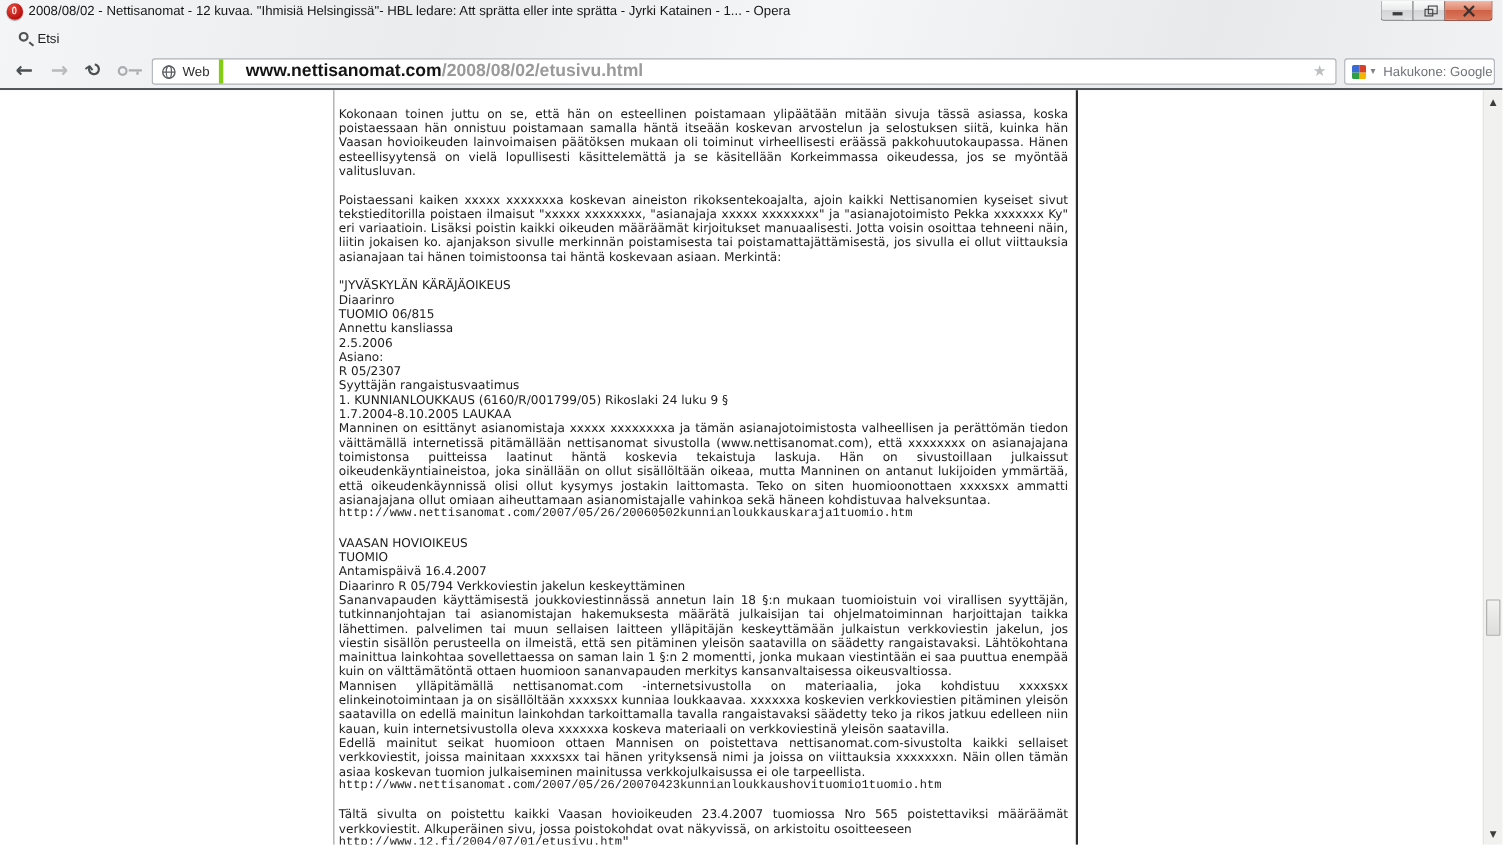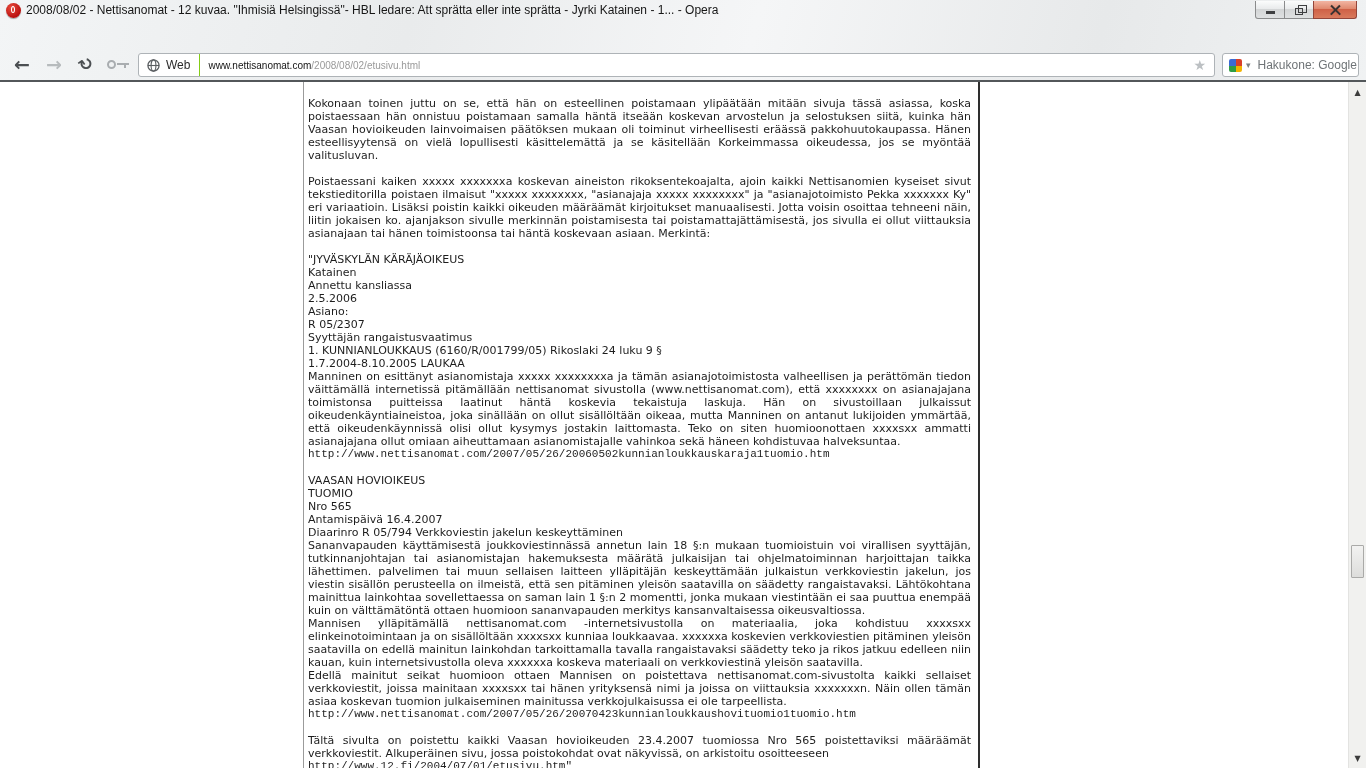--- a/index.html
+++ b/index.html
@@ -53,24 +53,24 @@
   .forward { left:40px; width:28px; font-size:19px; font-weight:bold; color:#b7bbbd; }
   .reload  { left:72px; width:28px; font-size:17px; font-weight:bold; color:#4b4f52; transform:rotate(-35deg); }
   .wand    { left:102px; width:30px; }
   .keyicon { position:relative; width:9px; height:9px; border:2.5px solid #a9adb0; border-radius:50%; margin-right:12px; }
   .keyicon::after { content:""; position:absolute; left:8px; top:1px; width:12px; height:2.5px; background:#a9adb0; }
   .keyicon::before { content:""; position:absolute; left:15px; top:3px; width:2.5px; height:3px; background:#a9adb0; }
 
   .addressfield { position:absolute; left:138px; top:5px; width:1077px; height:24px; background:#fff;
                   border:1px solid #aeb3b7; border-radius:3px; display:flex; align-items:center; }
   .webbadge { display:flex; align-items:center; height:100%; padding:0 9px 0 8px;
-              border-right:1px solid #84cc16; }
+              border-right:4px solid #84cc16; }
   .globe { width:13px; height:13px; margin-right:6px; }
   .webtext { font-size:12px; color:#2a2a2a; }
-  .urltext { margin-left:8px; font-size:10px; white-space:nowrap; overflow:hidden; flex:1; }
+  .urltext { margin-left:20px; font-size:16px; white-space:nowrap; overflow:hidden; flex:1;font-weight:bold; }
   .urlhost { color:#141414; }
   .urlpath { color:#9a9a9a; }
   .star { margin-right:8px; font-size:14px; color:#bcc0c3; font-family:"DejaVu Sans", sans-serif; }
 
   .searchfield { position:absolute; left:1222px; top:5px; width:137px; height:24px; background:#fff;
                  border:1px solid #aeb3b7; border-radius:3px; display:flex; align-items:center; }
   .gicon { width:13px; height:13px; margin:0 4px 0 6px; border-radius:2px; overflow:hidden;
            display:grid; grid-template-columns:7px 6px; grid-template-rows:7px 6px; }
   .gicon i:nth-child(1){background:#3b6ad4;} .gicon i:nth-child(2){background:#d8402a;}
   .gicon i:nth-child(3){background:#2f9e44;} .gicon i:nth-child(4){background:#f4b400;}
@@ -115,20 +115,24 @@
         </div>
         <div class="winbtn max">
           <span class="glyph-max"></span>
         </div>
         <div class="winbtn close">
           <span class="glyph-x"></span>
         </div>
       </div>
     </div>
 
+    <div class="findrow">
+      <span class="mag"></span>
+      <span class="findlabel">Etsi</span>
+    </div>
 
     <div class="navrow">
       <span class="navbtn back">←</span>
       <span class="navbtn forward">→</span>
       <span class="navbtn reload">↻</span>
       <span class="navbtn wand">
         <span class="keyicon"></span>
       </span>
 
       <div class="addressfield">
@@ -156,35 +160,35 @@
       </div>
     </div>
   </div>
 
   <div class="pagearea">
     <div class="content-column">
         <div class=" para">Kokonaan toinen juttu on se, että hän on esteellinen poistamaan ylipäätään mitään sivuja tässä asiassa, koska poistaessaan hän onnistuu poistamaan samalla häntä itseään koskevan arvostelun ja selostuksen siitä, kuinka hän Vaasan hovioikeuden lainvoimaisen päätöksen mukaan oli toiminut virheellisesti eräässä pakkohuutokaupassa. Hänen esteellisyytensä on vielä lopullisesti käsittelemättä ja se käsitellään Korkeimmassa oikeudessa, jos se myöntää valitusluvan.</div>
         <div class="gap para">Poistaessani kaiken xxxxx xxxxxxxa koskevan aineiston rikoksentekoajalta, ajoin kaikki Nettisanomien kyseiset sivut tekstieditorilla poistaen ilmaisut "xxxxx xxxxxxxx, "asianajaja xxxxx xxxxxxxx" ja "asianajotoimisto Pekka xxxxxxx Ky" eri variaatioin. Lisäksi poistin kaikki oikeuden määräämät kirjoitukset manuaalisesti. Jotta voisin osoittaa tehneeni näin, liitin jokaisen ko. ajanjakson sivulle merkinnän poistamisesta tai poistamattajättämisestä, jos sivulla ei ollut viittauksia asianajaan tai hänen toimistoonsa tai häntä koskevaan asiaan. Merkintä:</div>
         <div class="gap">
           <div>"JYVÄSKYLÄN KÄRÄJÄOIKEUS</div>
-          <div>Katainen</div>
+          <div>Diaarinro</div>
+          <div>TUOMIO 06/815</div>
           <div>Annettu kansliassa</div>
           <div>2.5.2006</div>
           <div>Asiano:</div>
           <div>R 05/2307</div>
           <div>Syyttäjän rangaistusvaatimus</div>
           <div>1. KUNNIANLOUKKAUS (6160/R/001799/05) Rikoslaki 24 luku 9 §</div>
           <div>1.7.2004-8.10.2005 LAUKAA</div>
         </div>
         <div class=" para">Manninen on esittänyt asianomistaja xxxxx xxxxxxxxa ja tämän asianajotoimistosta valheellisen ja perättömän tiedon väittämällä internetissä pitämällään nettisanomat sivustolla (www.nettisanomat.com), että xxxxxxxx on asianajajana toimistonsa puitteissa laatinut häntä koskevia tekaistuja laskuja. Hän on sivustoillaan julkaissut oikeudenkäyntiaineistoa, joka sinällään on ollut sisällöltään oikeaa, mutta Manninen on antanut lukijoiden ymmärtää, että oikeudenkäynnissä olisi ollut kysymys jostakin laittomasta. Teko on siten huomioonottaen xxxxsxx ammatti asianajajana ollut omiaan aiheuttamaan asianomistajalle vahinkoa sekä häneen kohdistuvaa halveksuntaa.</div>
         <div class=" urlline">http://www.nettisanomat.com/2007/05/26/20060502kunnianloukkauskaraja1tuomio.htm</div>
         <div class="gap">
           <div>VAASAN HOVIOIKEUS</div>
           <div>TUOMIO</div>
-          <div>Nro 565</div>
           <div>Antamispäivä 16.4.2007</div>
           <div>Diaarinro R 05/794 Verkkoviestin jakelun keskeyttäminen</div>
         </div>
         <div class=" para">Sananvapauden käyttämisestä joukkoviestinnässä annetun lain 18 §:n mukaan tuomioistuin voi virallisen syyttäjän, tutkinnanjohtajan tai asianomistajan hakemuksesta määrätä julkaisijan tai ohjelmatoiminnan harjoittajan taikka lähettimen. palvelimen tai muun sellaisen laitteen ylläpitäjän keskeyttämään julkaistun verkkoviestin jakelun, jos viestin sisällön perusteella on ilmeistä, että sen pitäminen yleisön saatavilla on säädetty rangaistavaksi. Lähtökohtana mainittua lainkohtaa sovellettaessa on saman lain 1 §:n 2 momentti, jonka mukaan viestintään ei saa puuttua enempää kuin on välttämätöntä ottaen huomioon sananvapauden merkitys kansanvaltaisessa oikeusvaltiossa.</div>
         <div class=" para">Mannisen ylläpitämällä nettisanomat.com -internetsivustolla on materiaalia, joka kohdistuu xxxxsxx elinkeinotoimintaan ja on sisällöltään xxxxsxx kunniaa loukkaavaa. xxxxxxa koskevien verkkoviestien pitäminen yleisön saatavilla on edellä mainitun lainkohdan tarkoittamalla tavalla rangaistavaksi säädetty teko ja rikos jatkuu edelleen niin kauan, kuin internetsivustolla oleva xxxxxxa koskeva materiaali on verkkoviestinä yleisön saatavilla.</div>
         <div class=" para">Edellä mainitut seikat huomioon ottaen Mannisen on poistettava nettisanomat.com-sivustolta kaikki sellaiset verkkoviestit, joissa mainitaan xxxxsxx tai hänen yrityksensä nimi ja joissa on viittauksia xxxxxxxn. Näin ollen tämän asiaa koskevan tuomion julkaiseminen mainitussa verkkojulkaisussa ei ole tarpeellista.</div>
         <div class=" urlline">http://www.nettisanomat.com/2007/05/26/20070423kunnianloukkaushovituomio1tuomio.htm</div>
         <div class="gap para">Tältä sivulta on poistettu kaikki Vaasan hovioikeuden 23.4.2007 tuomiossa Nro 565 poistettaviksi määräämät verkkoviestit. Alkuperäinen sivu, jossa poistokohdat ovat näkyvissä, on arkistoitu osoitteeseen</div>
         <div class=" urlline">http://www.12.fi/2004/07/01/etusivu.htm"</div>
       </div>

